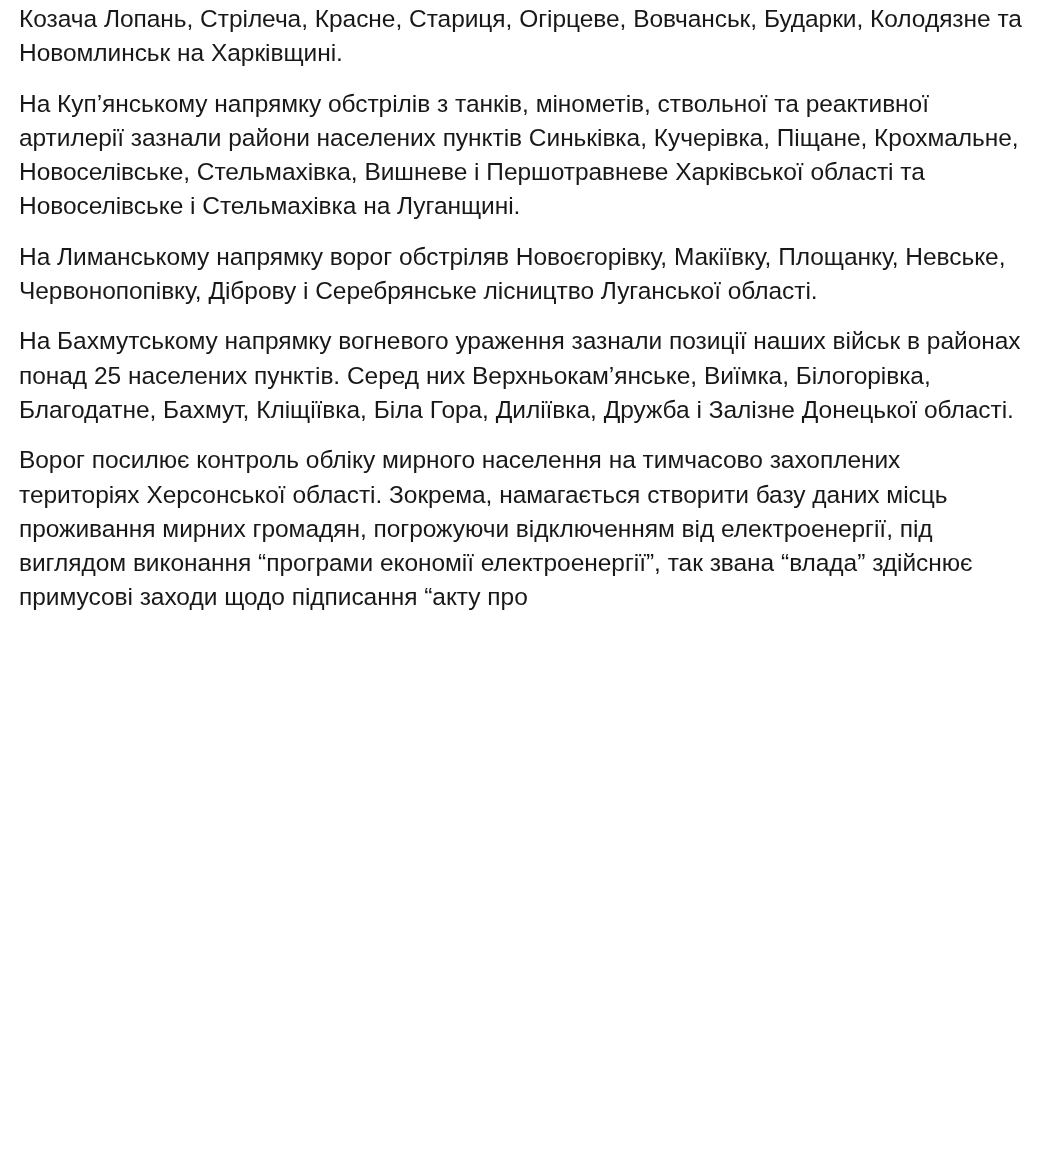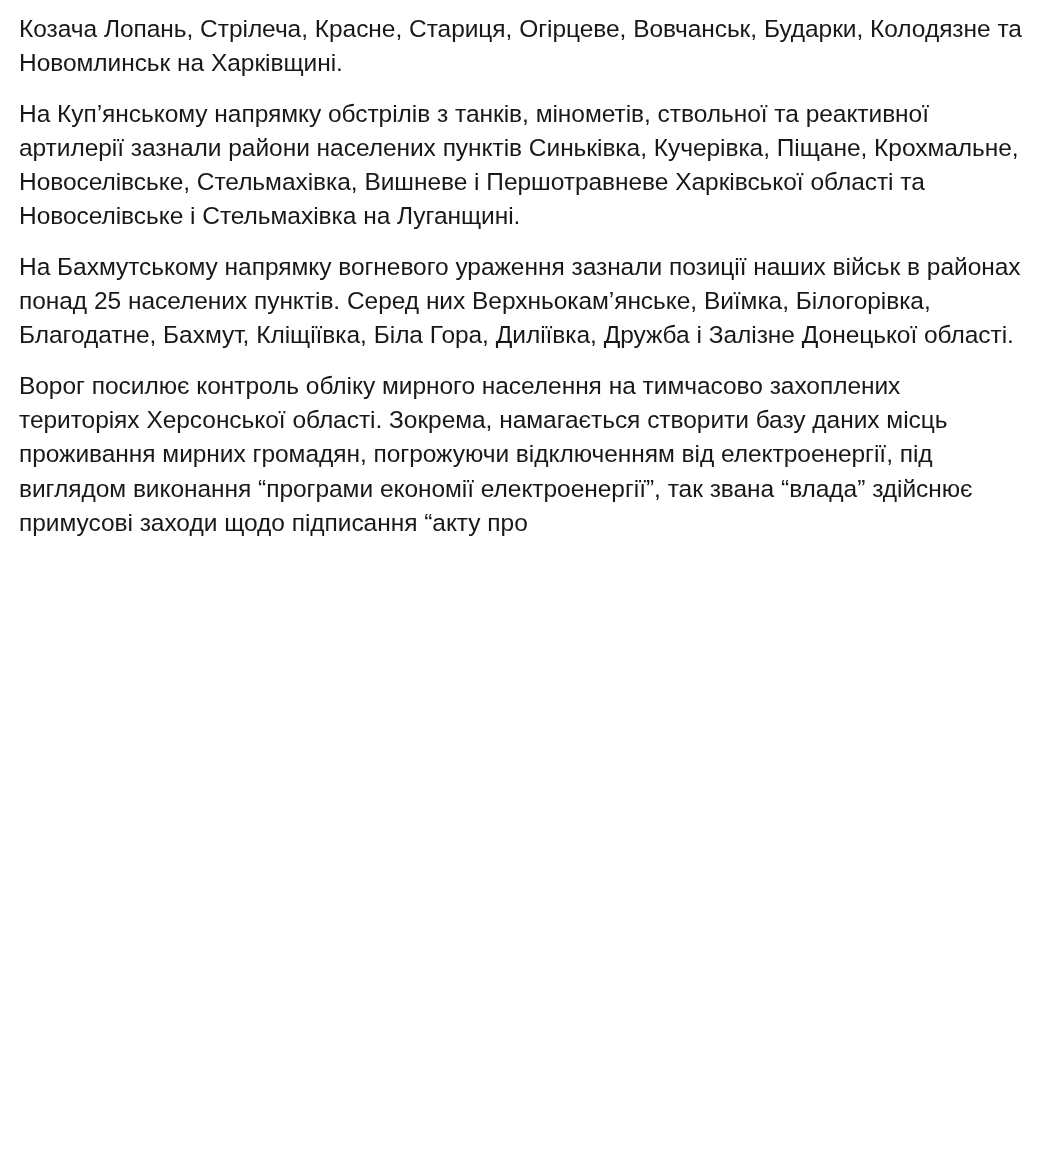--- a/index.html
+++ b/index.html
@@ -12,21 +12,21 @@
     width: 1042px;
     height: 1157px;
     overflow: hidden;
     font-family: "Liberation Sans", "DejaVu Sans", sans-serif;
     color: #181818;
     -webkit-font-smoothing: antialiased;
   }
   #report-body {
     box-sizing: border-box;
     width: 1042px;
-    padding: 12px 20px 0 19px;
+    padding: 2px 20px 0 19px;
   }
   .para {
     margin: 0 0 16px 0;
     font-size: 24.5px;
     line-height: 34.3px;
     letter-spacing: -0.05px;
     word-spacing: 0.1px;
     text-align: left;
     color: #181818;
     max-width: 1005px;
@@ -38,20 +38,21 @@
 </style>
 </head>
 <body>
 
 <main id="report-body">
 
   <p class="para">Козача Лопань, Стрілеча, Красне, Стариця, Огірцеве, Вовчанськ, Бударки, Колодязне та Новомлинськ на Харківщині.</p>
 
   <p class="para">На Куп’янському напрямку обстрілів з танків, мінометів, ствольної та реактивної артилерії зазнали райони населених пунктів Синьківка, Кучерівка, Піщане, Крохмальне, Новоселівське, Стельмахівка, Вишневе і Першотравневе Харківської області та Новоселівське і Стельмахівка на Луганщині.</p>
 
+  <p class="para">На Лиманському напрямку ворог обстріляв Новоєгорівку, Макіївку, Площанку, Невське, Червонопопівку, Діброву і Серебрянське лісництво Луганської області.</p>
 
   <p class="para">На Бахмутському напрямку вогневого ураження зазнали позиції наших військ в районах понад 25 населених пунктів. Серед них Верхньокам’янське, Виїмка, Білогорівка, Благодатне, Бахмут, Кліщіївка, Біла Гора, Диліївка, Дружба і Залізне Донецької області.</p>
 
 
 
 
 
   <p class="para">Ворог посилює контроль обліку мирного населення на тимчасово захоплених територіях Херсонської області. Зокрема, намагається створити базу даних місць проживання мирних громадян, погрожуючи відключенням від електроенергії, під виглядом виконання “програми економії електроенергії”, так звана “влада” здійснює примусові заходи щодо підписання “акту про</p>
 
 </main>

